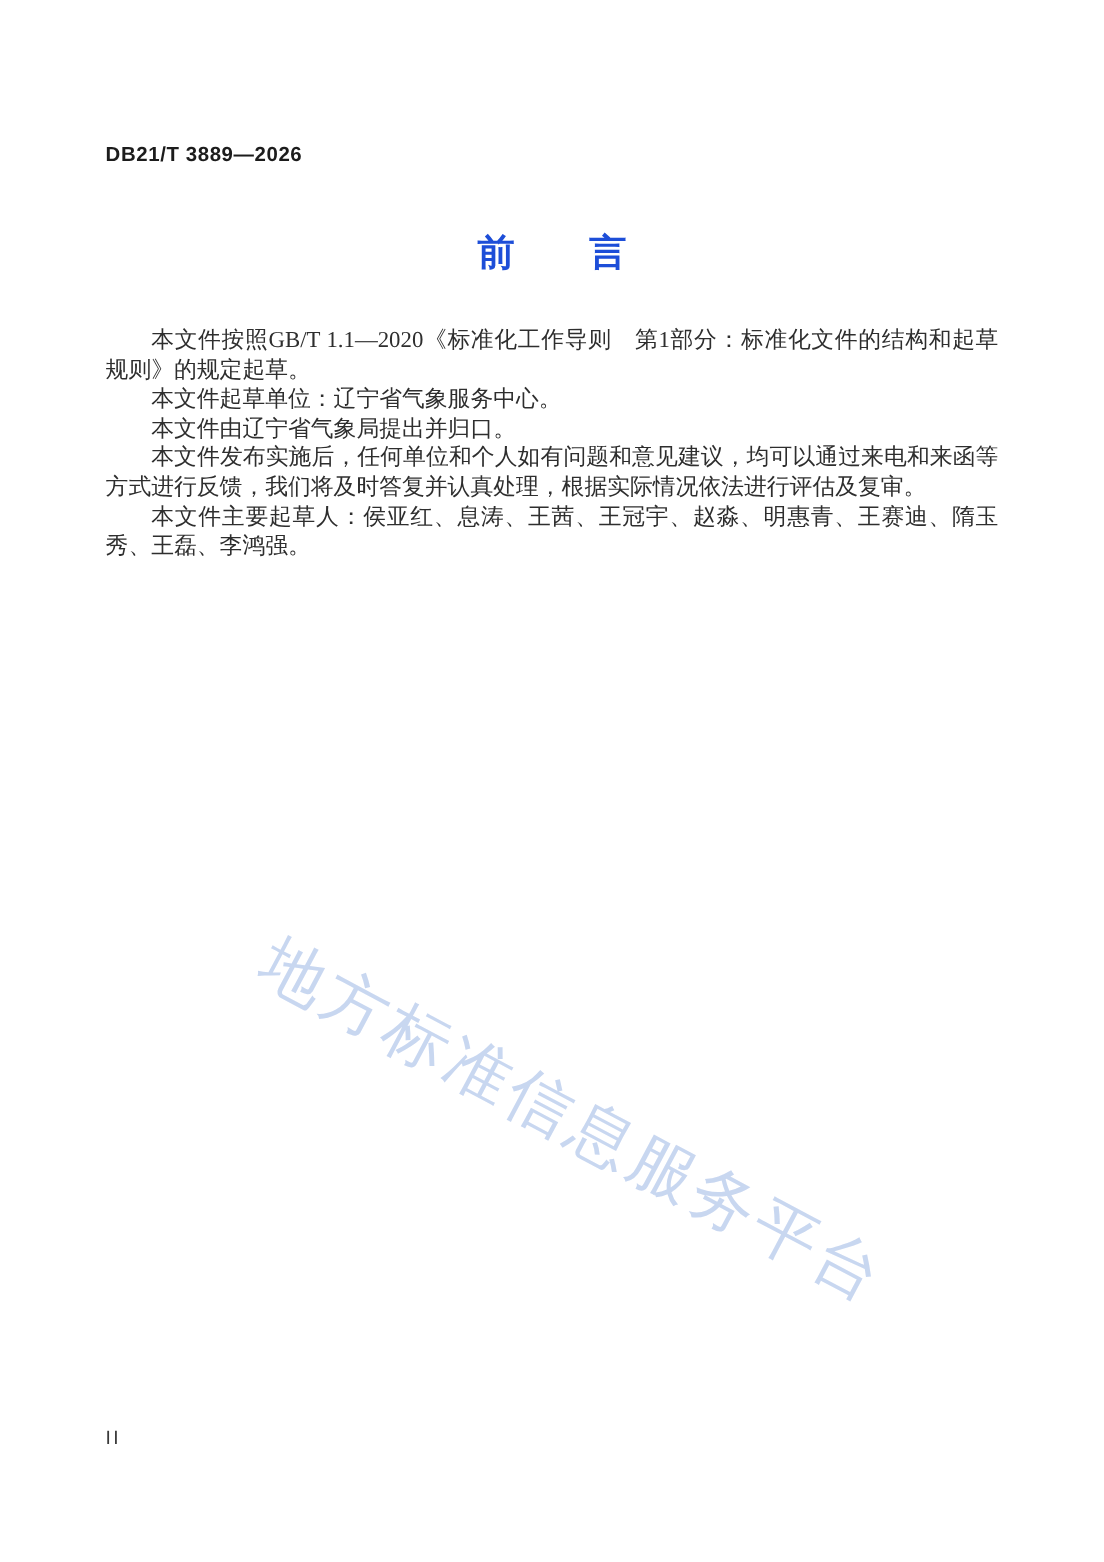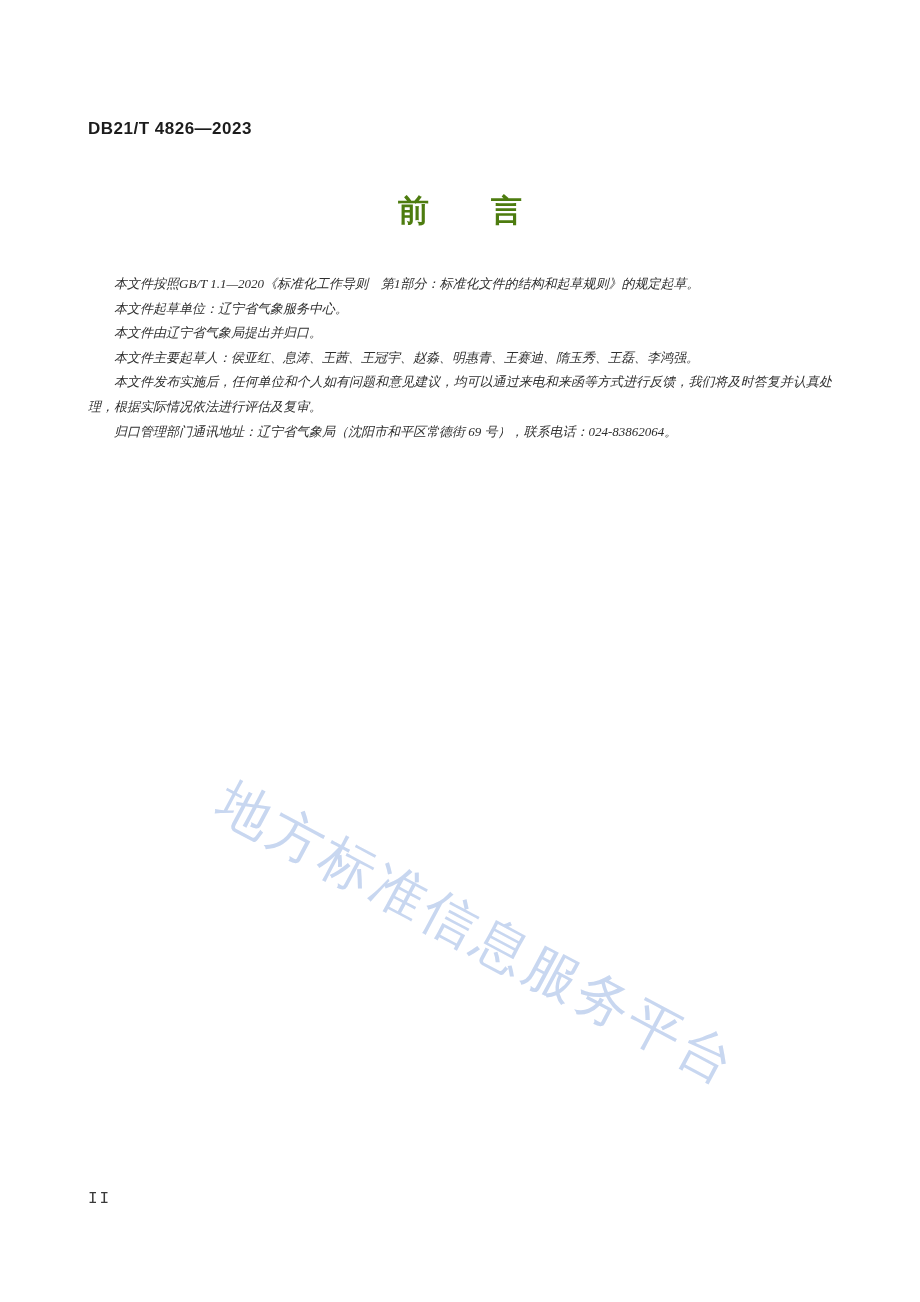--- a/index.html
+++ b/index.html
@@ -30,33 +30,32 @@
   .doc-title {
     position: absolute;
     left: 0;
     right: 0;
     top: 190px;
     margin: 0;
     text-align: center;
     font-family: Liberation Mono, monospace;
     font-weight: 700;
     font-size: 31px;
-    color: #4d7c0f;
+    color: #1d4ed8;
     white-space: pre;
   }
   .doc-body {
     position: absolute;
     left: 88px;
     top: 272px;
     width: 744px;
-    font-size: 13px;
+    font-size: 19px;
     line-height: 24.6px;
     text-align: justify;
     color: #2e2e2e;
-    font-style: italic;
   }
   .doc-body p {
     margin: 0;
     text-indent: 2em;
   }
   .watermark {
     position: absolute;
     left: 238px;
     top: 766px;
     transform: rotate(28deg);
@@ -67,41 +66,40 @@
     color: #c6d5f0;
     opacity: 0.95;
     white-space: nowrap;
     pointer-events: none;
     user-select: none;
   }
   .page-number {
     position: absolute;
     left: 88px;
     top: 1190px;
-    font-family: Liberation Mono, monospace;
+    font-family: Liberation Sans, sans-serif;
     font-size: 16px;
     letter-spacing: 2px;
     color: #3a3a3a;
   }
 </style>
 </head>
 <body>
 
 <div class="page">
 
-  <div class="doc-number">DB21/T 4826—2023</div>
+  <div class="doc-number">DB21/T 3889—2026</div>
 
   <h1 class="doc-title">前　　言</h1>
 
   <div class="doc-body">
     <p>本文件按照GB/T 1.1—2020《标准化工作导则　第1部分：标准化文件的结构和起草规则》的规定起草。</p>
     <p>本文件起草单位：辽宁省气象服务中心。</p>
     <p>本文件由辽宁省气象局提出并归口。</p>
+    <p>本文件发布实施后，任何单位和个人如有问题和意见建议，均可以通过来电和来函等方式进行反馈，我们将及时答复并认真处理，根据实际情况依法进行评估及复审。</p>
     <p>本文件主要起草人：侯亚红、息涛、王茜、王冠宇、赵淼、明惠青、王赛迪、隋玉秀、王磊、李鸿强。</p>
-    <p>本文件发布实施后，任何单位和个人如有问题和意见建议，均可以通过来电和来函等方式进行反馈，我们将及时答复并认真处理，根据实际情况依法进行评估及复审。</p>
-    <p>归口管理部门通讯地址：辽宁省气象局（沈阳市和平区常德街 69 号），联系电话：024-83862064。</p>
   </div>
 
   <div class="watermark">地方标准信息服务平台</div>
 
   <div class="page-number">II</div>
 
 </div>
 
 </body></html>

